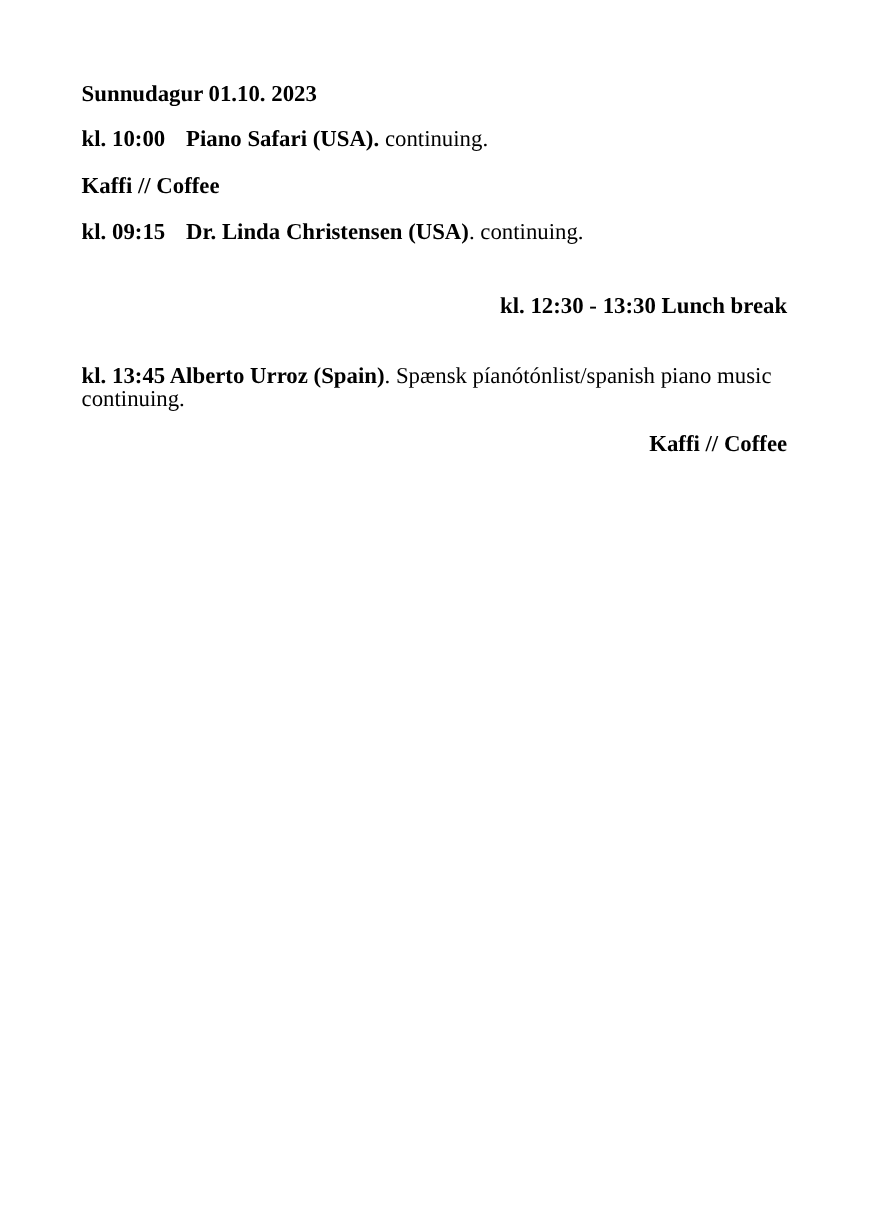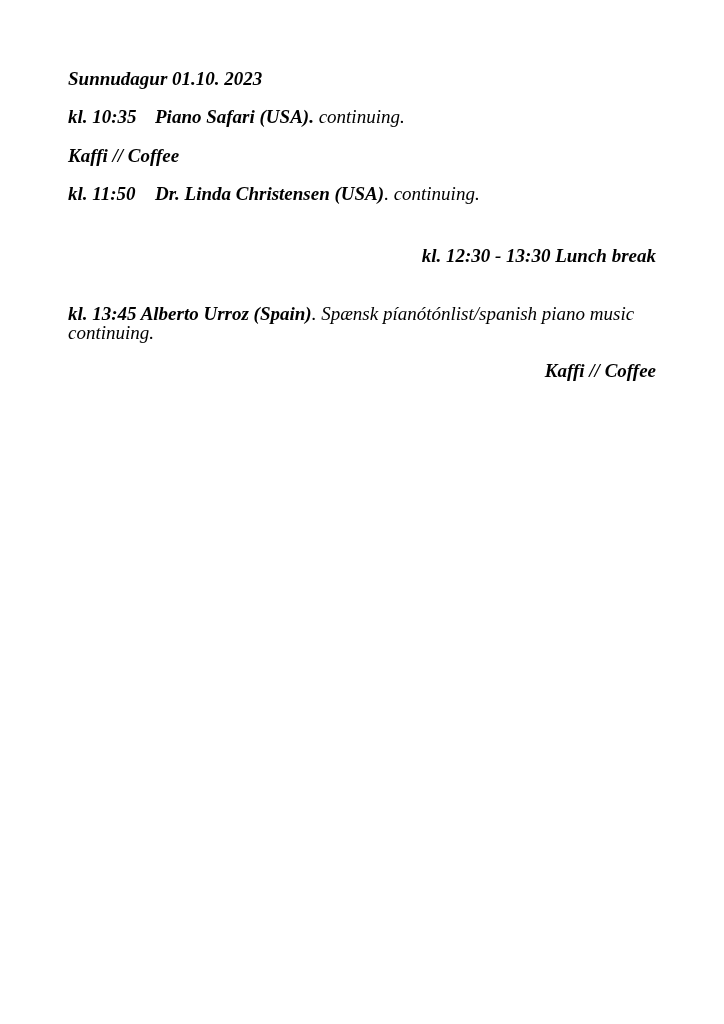--- a/index.html
+++ b/index.html
@@ -21,46 +21,46 @@
   .content {
     position: absolute;
     left: 68px;
     top: 69px;
     width: 588px;
   }
   p {
     margin: 0;
     padding: 0;
   }
-  .seg { font-weight: normal; font-style: italic; }
+  .seg { font-weight: normal; }
   .bold { font-weight: bold; }
   .u { text-decoration: underline; }
   .tab {
     display: inline-block;
     min-width: 87px;
   }
   
   .m19 { margin-bottom: 19px; }
   .m42 { margin-bottom: 42px; }
   .m39 { margin-bottom: 39px; text-align: right; }
   .m18 { margin-bottom: 18px; }
 </style>
 </head>
 <body>
 
 <div class="page">
   <div class="content">
 
     <p class="m19"><span class="seg bold"></span><span class="seg bold">Sunnudagur 01.10. 2023</span></p>
 
-    <p class="m19"><span class="seg bold tab">kl. 10:35</span><span class="seg bold">Piano Safari (USA).</span><span class="seg"> continuing.</span></p>
+    <p class="m19"><span class="seg bold tab">kl. 10:00</span><span class="seg bold">Piano Safari (USA).</span><span class="seg"> continuing.</span></p>
 
     <p class="m19"><span class="seg bold">Kaffi // Coffee</span></p>
 
-    <p class="m42"><span class="seg bold tab">kl. 11:50</span><span class="seg bold">Dr. Linda Christensen (USA)</span><span class="seg">. continuing.</span></p>
+    <p class="m42"><span class="seg bold tab">kl. 09:15</span><span class="seg bold">Dr. Linda Christensen (USA)</span><span class="seg">. continuing.</span></p>
 
     <p class="m39"><span class="seg bold">kl. 12:30 - 13:30 Lunch break</span></p>
 
     <p class="m18"><span class="seg bold">kl. 13:45 Alberto Urroz (Spain)</span><span class="seg">. Spænsk píanótónlist/spanish piano music continuing.</span></p>
 
     <p class="m39"><span class="seg bold">Kaffi // Coffee</span></p>
 
 
   </div>
 </div>

